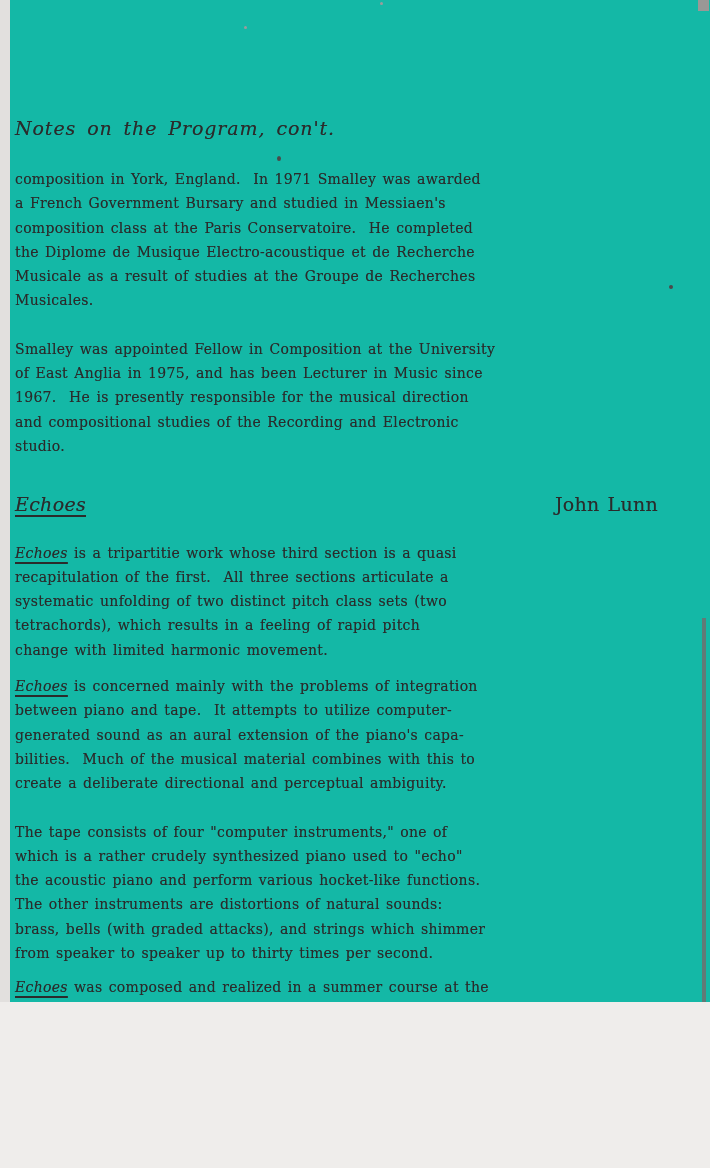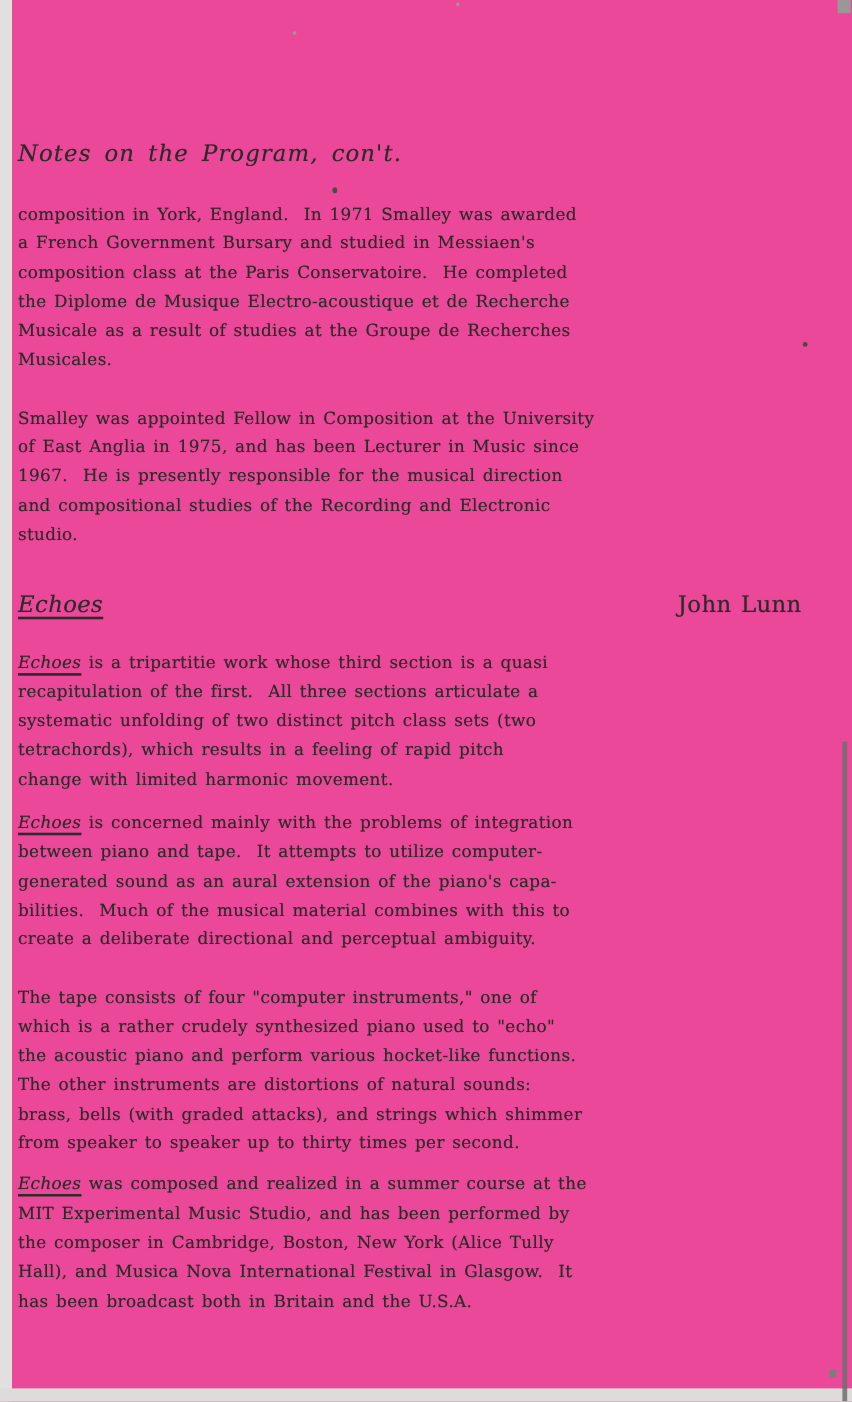--- a/index.html
+++ b/index.html
@@ -1,21 +1,21 @@
 <!DOCTYPE html>
 <html><head>
 <meta charset="utf-8">
 <style>
   html, body { margin: 0; padding: 0; background: #efedeb; }
 
   .page {
     position: relative;
     width: 710px;
-    height: 1168px;
-    background: #ec4899;
+    height: 1002px;
+    background: #14b8a6;
     overflow: hidden;
     font-family: "DejaVu Serif", "Liberation Serif", serif;
     color: #2b2b2b;
   }
 
   .content {
     position: absolute;
     left: 15px;
     top: 116px;
     right: 8px;
@@ -56,21 +56,21 @@
     display: flex;
     justify-content: space-between;
     align-items: baseline;
     font-size: 19px;
     line-height: 24.3px;
     letter-spacing: 0.3px;
     word-spacing: 1.5px;
     margin: 34px 0 24px 0;
     text-shadow: 0 0 0.6px rgba(40,40,40,0.5);
   }
-  .section-row .composer { margin-right: 34px; }
+  .section-row .composer { margin-right: 44px; }
 
   
   .edge-left {
     position: absolute; left: 0; top: 0;
     width: 10px; height: 100%;
     background: #e2e0de;
   }
   .edge-bottom {
     position: absolute; left: 0; top: 1157px;
     width: 100%; height: 11px;

